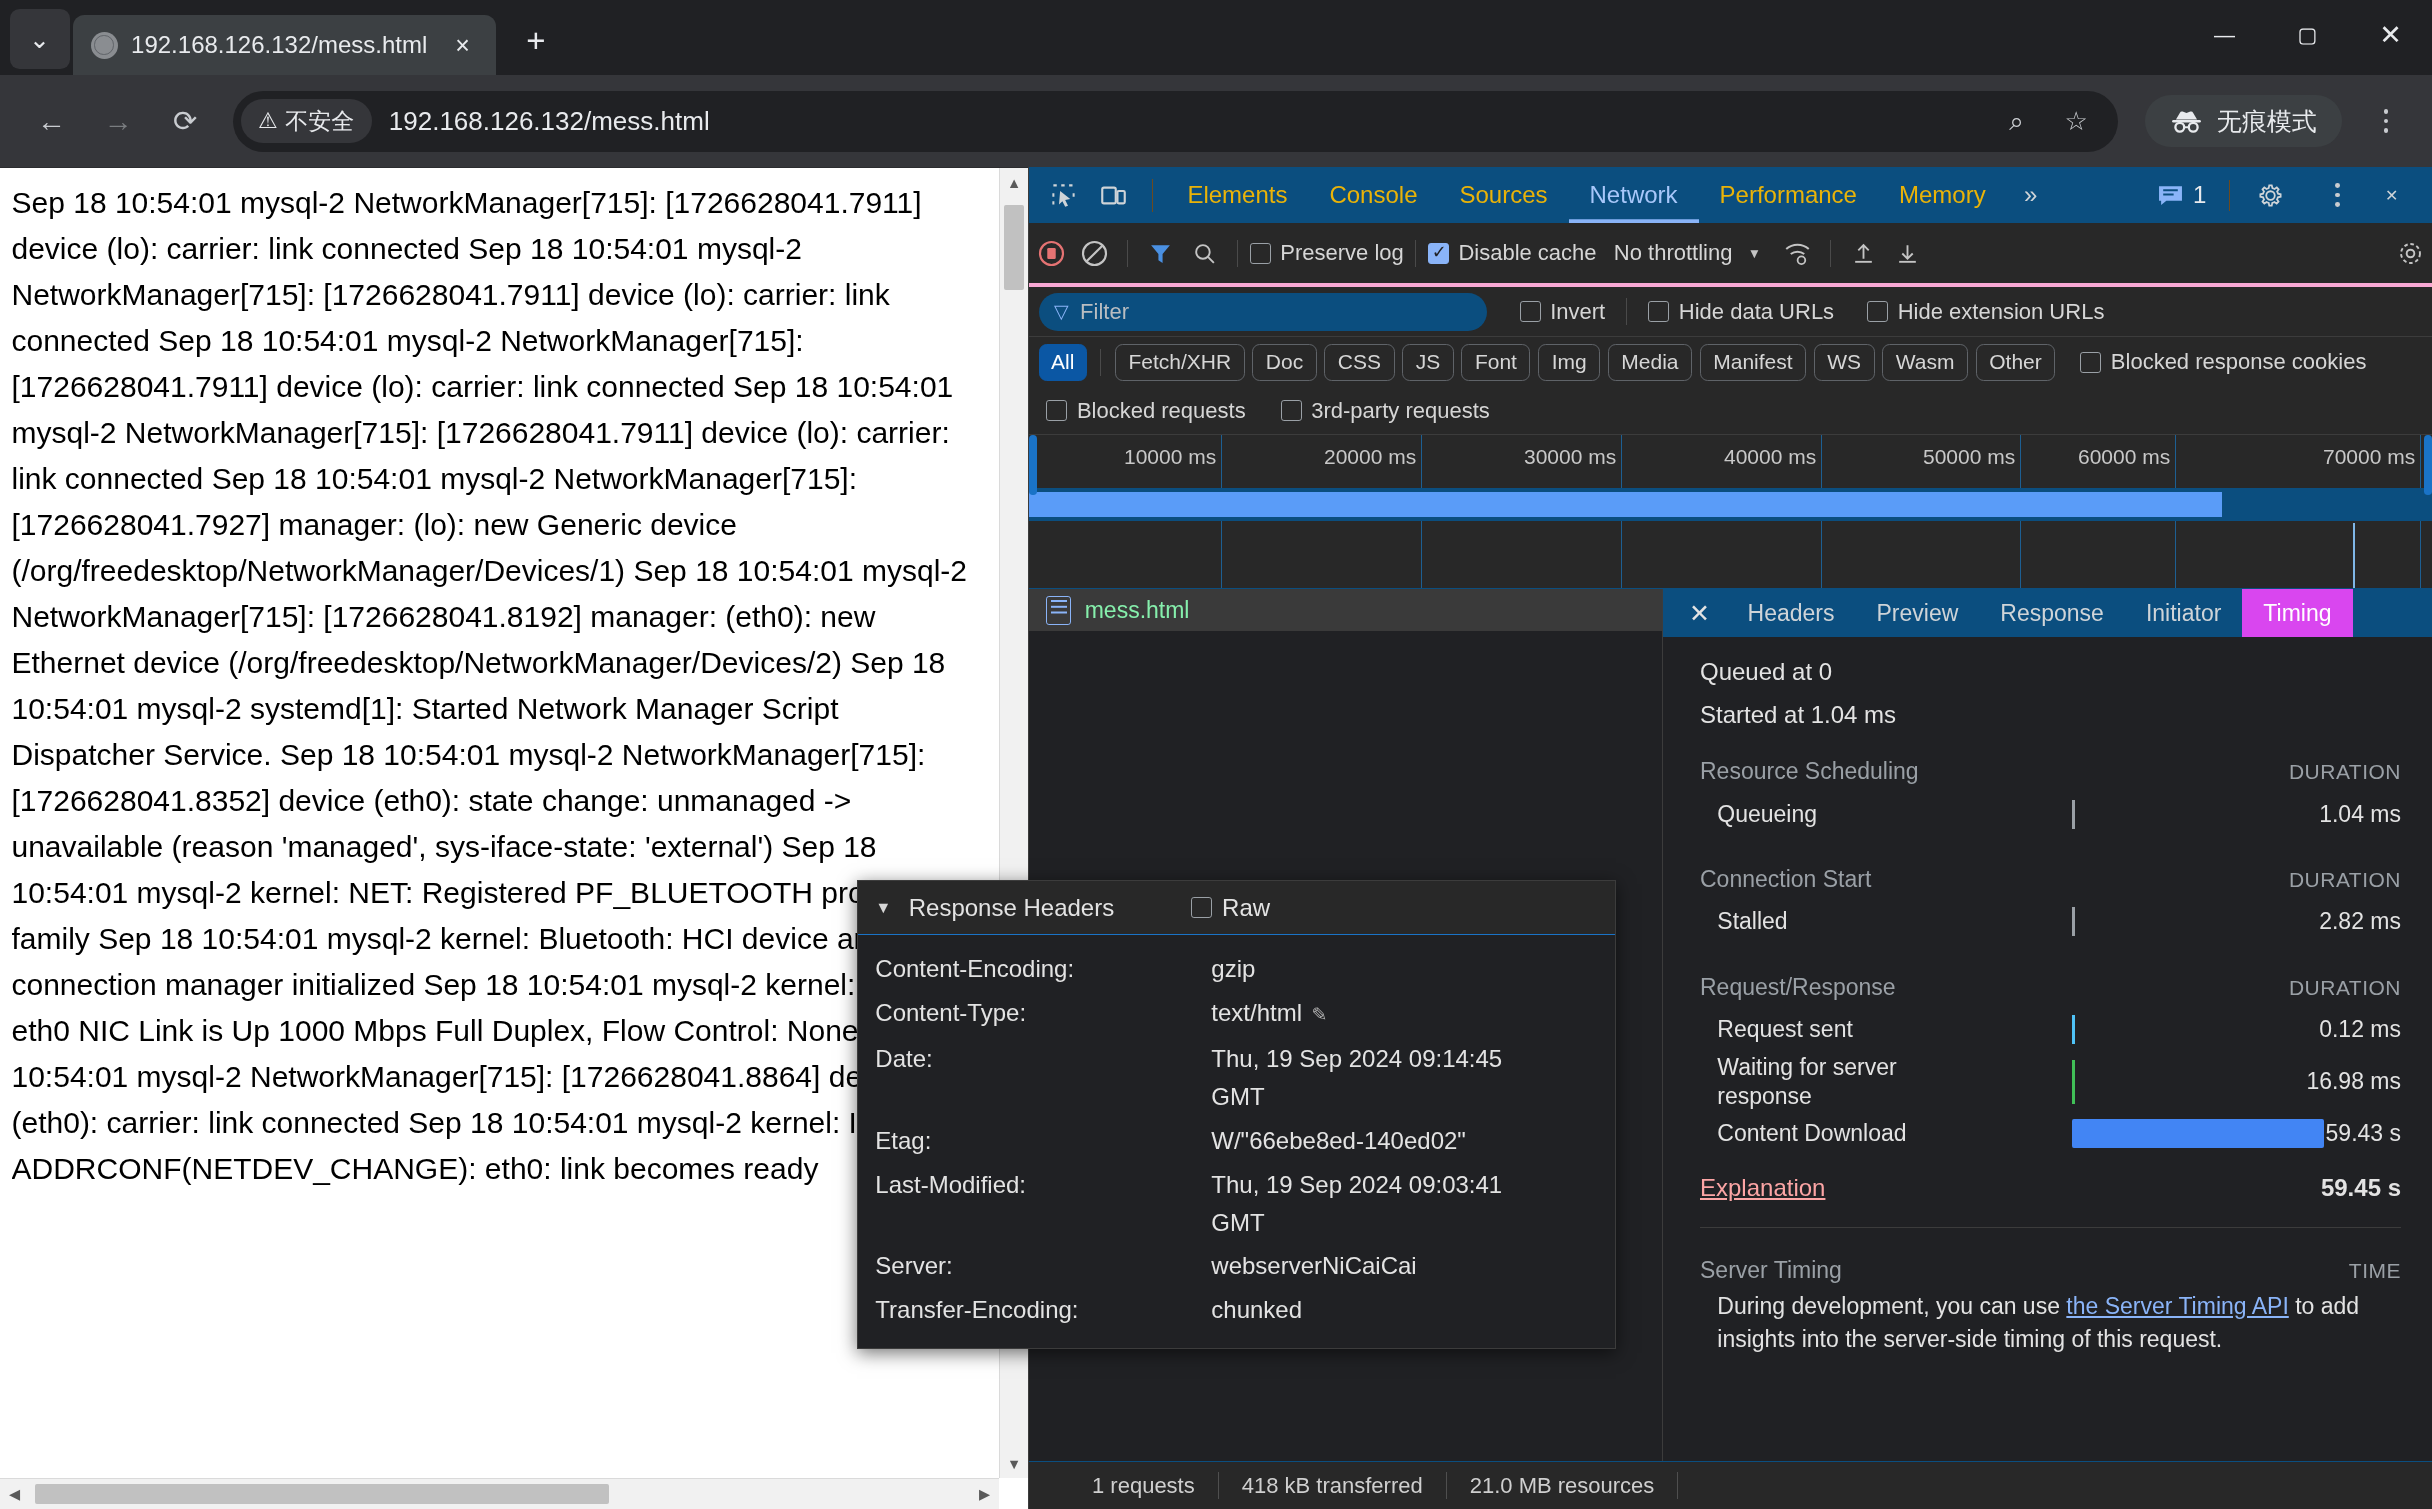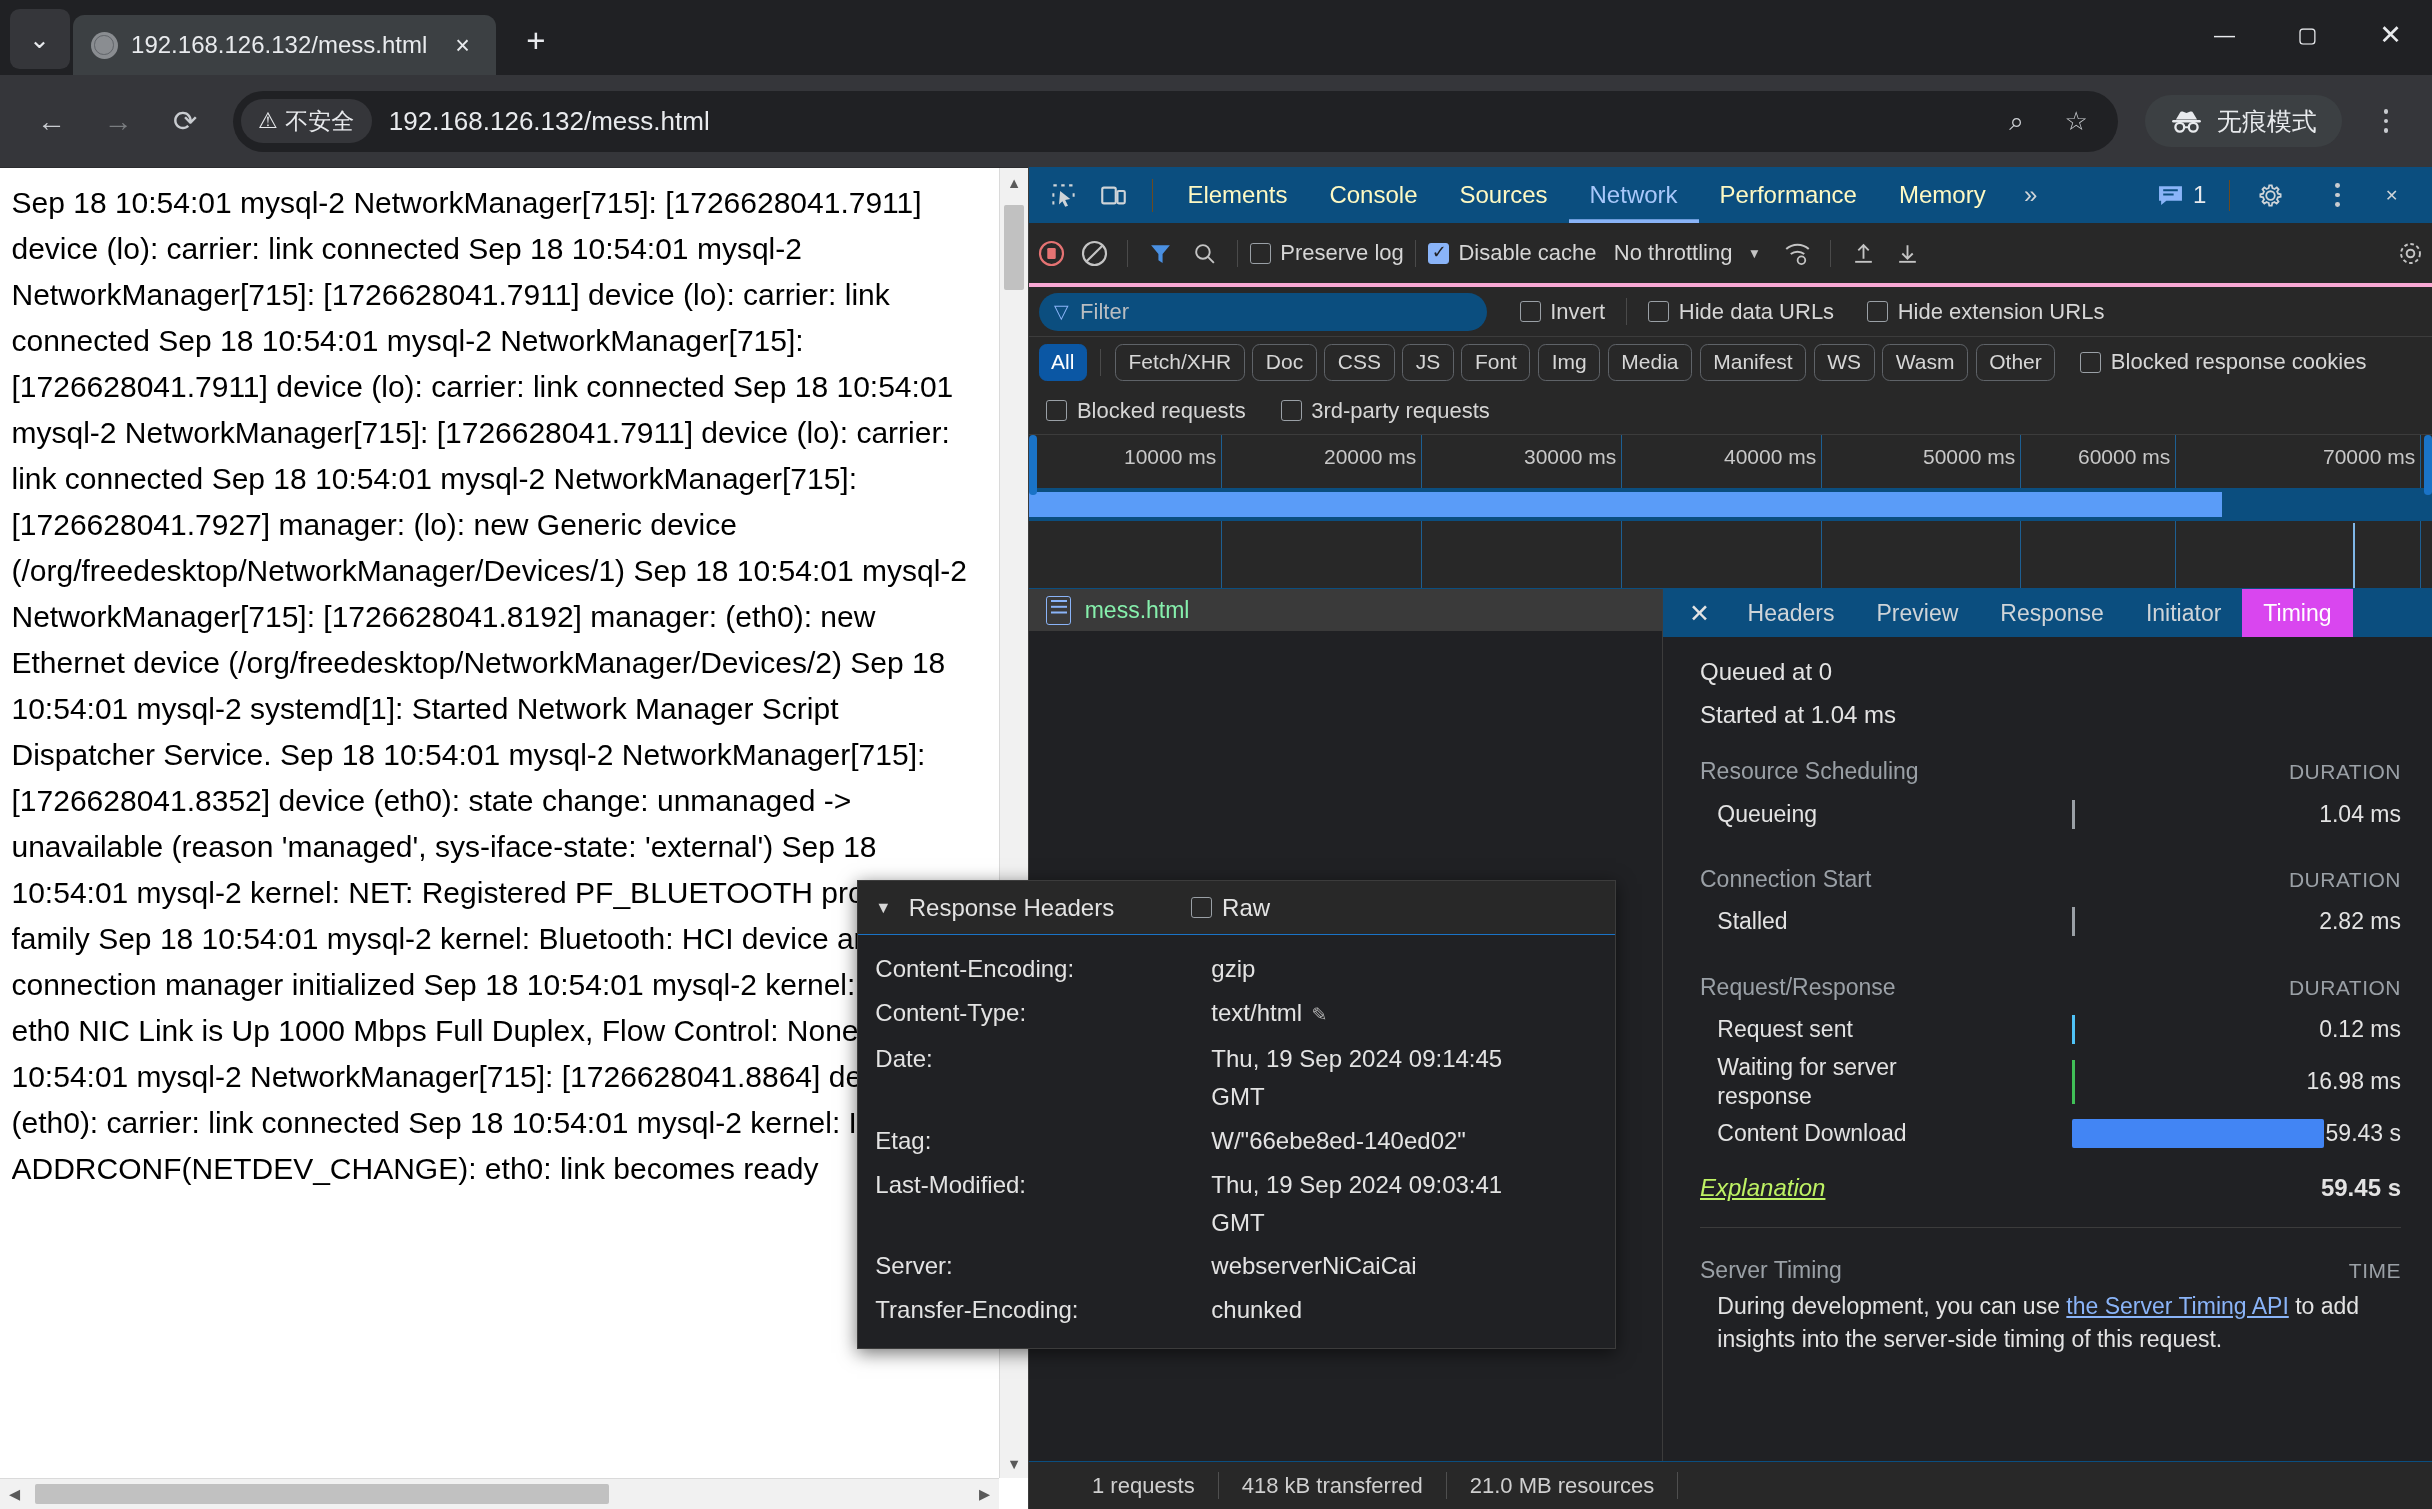--- a/index.html
+++ b/index.html
@@ -115,21 +115,21 @@
 
   .dt-tabbar {
     height: 56px; background:#0b4e7f; display:flex; align-items:center;
     padding-left: 9.6px; gap: 0; position: relative;
   }
   .dt-icbtn { width: 50px; height: 50px; display:flex; align-items:center; justify-content:center;
               color:#cfd4d8; }
   .dt-sep { width:1px; height: 33px; background:#6c4a1f; margin: 0 13.4px; }
   .dt-tab {
     padding: 0 21px; height: 56px; display:flex; align-items:center;
-    color:#fef9c3; font-size: 24px; white-space:nowrap;
+    color:#eab308; font-size: 24px; white-space:nowrap;
   }
   .dt-tab.active { color:#a8c7fa; box-shadow: inset 0 -3.8px 0 #8ab4f8; }
   .dt-more { padding: 0 17.3px; color:#cfd4d8; font-size: 24px; letter-spacing:-1.9px; }
   .dt-right { margin-left:auto; display:flex; align-items:center; gap: 3.8px; padding-right: 15.4px; }
   .msg-badge { display:flex; align-items:center; gap: 9.6px; color:#e8eaed; font-size: 24px; padding: 0 7.7px; }
   .vbar { width:1px; height: 31px; background:#6c4a1f; margin: 0 11.5px; }
 
   .dt-toolbar {
     height: 64px; background:#282828; display:flex; align-items:center;
     padding: 0 1px; gap: 1.9px; border-bottom:4px solid #f9a8d4;
@@ -207,21 +207,21 @@
   .tl-line { color:#e3e3e3; font-size: 24px; margin-bottom: 15.4px; }
   .tl-section { display:flex; align-items:baseline; margin-top: 29px; margin-bottom: 5.8px; }
   .tl-sect-name { color:#9aa0a6; font-size: 23px; }
   .tl-sect-dur { margin-left:auto; color:#9aa0a6; font-size: 21px; letter-spacing:0.5px; }
   .tl-row { display:flex; align-items:center; min-height: 46px; padding-left: 17.3px; }
   .tl-name { color:#e3e3e3; font-size: 23px; width: 259px; line-height: 29px; }
   .tl-barcol { flex:1; position:relative; height: 29px; }
   .tl-barcol .tick { position:absolute; left: 96px; top:0; bottom:0; width: 2.9px; }
   .tl-val { width: 173px; text-align:right; color:#e3e3e3; font-size: 23px; }
   .tl-explain { display:flex; align-items:center; margin-top: 17.3px; padding-left: 0;}
-  .tl-link { color:#bef264; font-size: 24px; text-decoration: underline; font-style: italic; }
+  .tl-link { color:#fca5a5; font-size: 24px; text-decoration: underline; }
   .tl-total { margin-left:auto; color:#e3e3e3; font-size: 24px; font-weight: bold; }
   .tl-divider { height:1px; background:#3c3c3c; margin: 25px 0 0 0; }
   .tl-note { color:#e3e3e3; font-size: 23px; line-height: 33px; padding-left: 17.3px; max-width: 692px; }
   .tl-note a { color:#8ab4f8; text-decoration: underline; }
 
   .dt-status {
     height: 48px; background:#282828; display:flex; align-items:center;
     border-top:1px solid #0b4e7f; color:#cfcfcf; font-size: 22px; padding-left: 40px;
   }
   .st-item { padding: 0 23px; }

